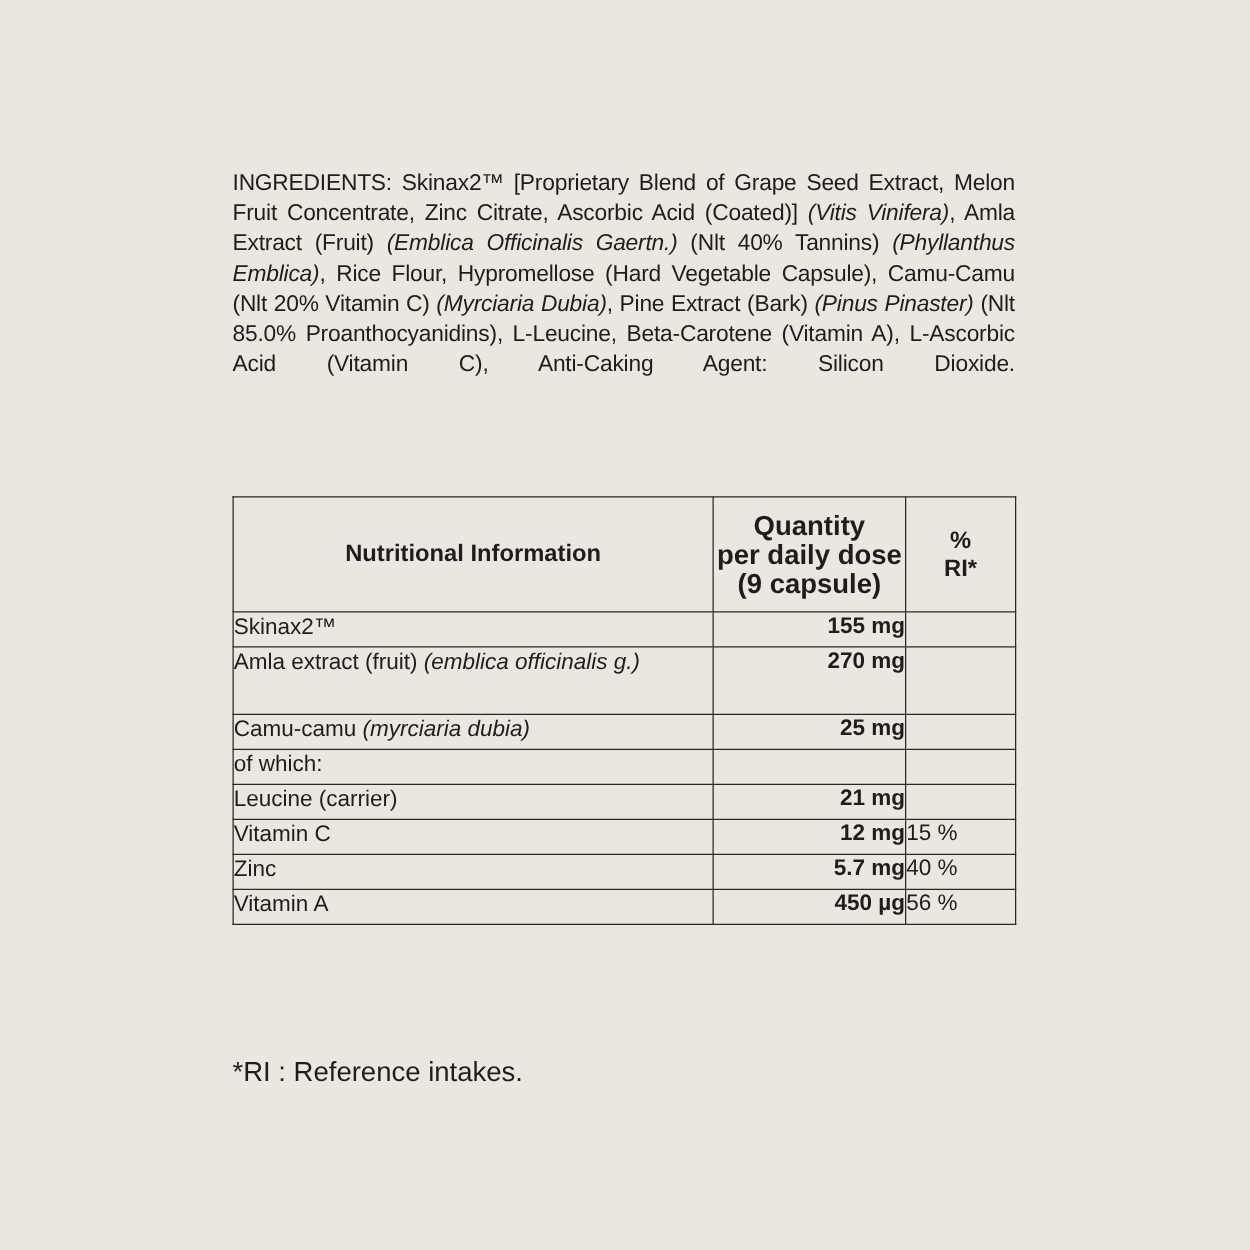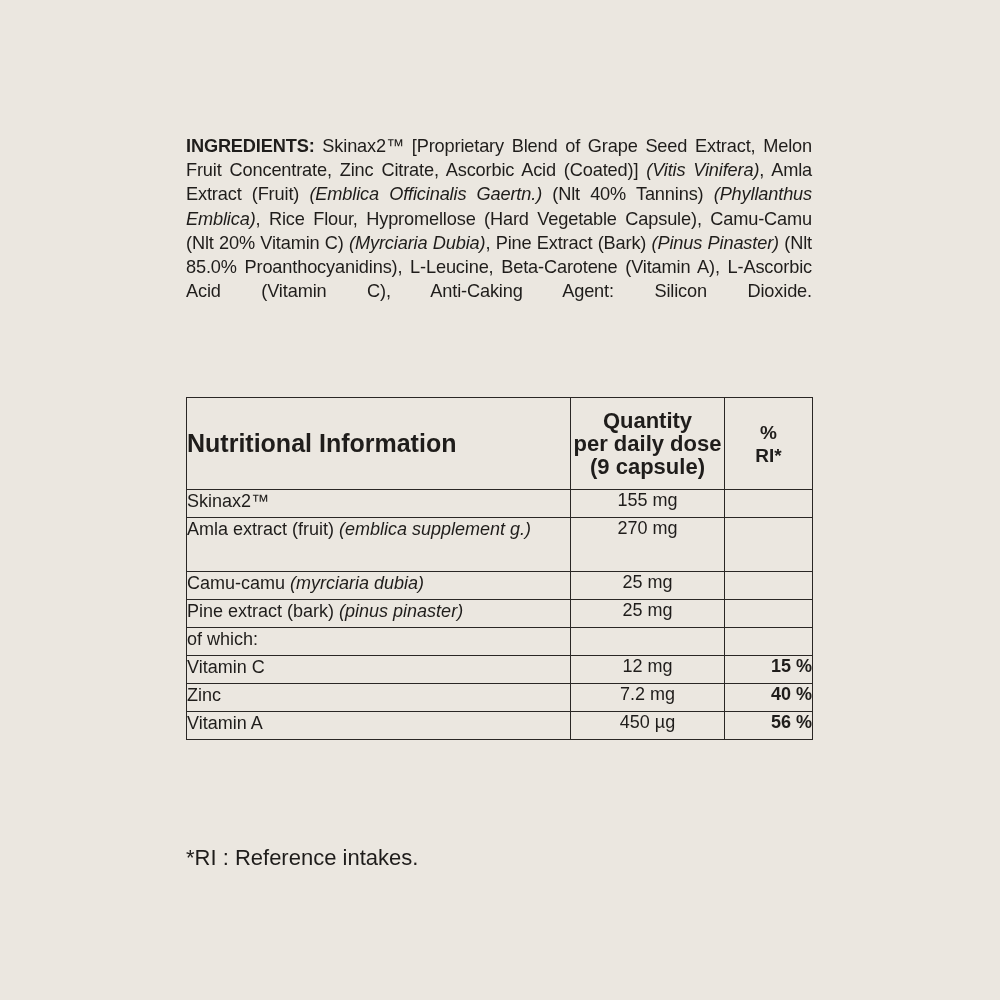--- a/index.html
+++ b/index.html
@@ -25,47 +25,47 @@
     letter-spacing: 0.1px;
   }
   .ingredients {
     margin: 6px 0 0 0;
     font-size: 18.2px;
     line-height: 24.2px;
     text-align: justify;
     text-align-last: justify;
     letter-spacing: -0.15px;
   }
-  .ingredients .lead { font-weight: bold; }
+  .ingredients .lead { font-weight: normal; }
   .ingredients i { font-style: italic; }
   table.nutri {
     position: absolute;
     left: 186px; top: 397px;
     width: 626px;
     border-collapse: collapse;
     font-size: 18px;
     table-layout: fixed;
   }
   table.nutri td, table.nutri th {
     border: 1.6px solid #2a2725;
     padding: 0;
     vertical-align: top;
   }
   table.nutri th {
     font-weight: bold;
     height: 91px;
     vertical-align: middle;
     line-height: 23px;
   }
-  th.h-name { text-align: left; padding-left: 17px; font-size: 25px; }
+  th.h-name { text-align: center; padding-left: 17px; font-size: 19px; }
   th.h-qty { text-align: center; font-size: 22px; }
   th.h-ri { text-align: center; font-size: 19px; vertical-align: top; padding-top: 7px; }
   td.c-name { padding: 4px 0 0 9px; line-height: 22px; }
-  td.c-qty { text-align: center; padding: 4px 38px 0 0; }
-  td.c-ri { text-align: right; padding: 9px 19px 0 0; font-weight: bold; }
+  td.c-qty { text-align: right; padding: 4px 38px 0 0; font-weight: bold; }
+  td.c-ri { text-align: left; padding: 9px 19px 0 0; }
   tr.r td { height: 27px; }
   tr.r.tall td { height: 53px; }
   i { font-style: italic; margin-top: 32px; }
   .footnote {
     position: absolute;
     left: 186px; top: 845px;
     font-size: 22px;
   }
 </style>
 </head>
@@ -93,47 +93,47 @@
       <span>%</span><br>
       <span>RI*</span>
     </th>
   </tr>
   <tr class="r">
     <td class="c-name"><span>Skinax2™</span></td>
     <td class="c-qty">155 mg</td>
     <td class="c-ri"></td>
   </tr>
   <tr class="r tall">
-    <td class="c-name"><span>Amla extract (fruit) </span><i>(emblica supplement g.)</i></td>
+    <td class="c-name"><span>Amla extract (fruit) </span><i>(emblica officinalis g.)</i></td>
     <td class="c-qty">270 mg</td>
     <td class="c-ri"></td>
   </tr>
   <tr class="r">
     <td class="c-name"><span>Camu-camu </span><i>(myrciaria dubia)</i></td>
     <td class="c-qty">25 mg</td>
     <td class="c-ri"></td>
   </tr>
   <tr class="r">
-    <td class="c-name"><span>Pine extract (bark) </span><i>(pinus pinaster)</i></td>
-    <td class="c-qty">25 mg</td>
+    <td class="c-name"><span>of which:</span></td>
+    <td class="c-qty"></td>
     <td class="c-ri"></td>
   </tr>
   <tr class="r">
-    <td class="c-name"><span>of which:</span></td>
-    <td class="c-qty"></td>
+    <td class="c-name"><span>Leucine (carrier)</span></td>
+    <td class="c-qty">21 mg</td>
     <td class="c-ri"></td>
   </tr>
   <tr class="r">
     <td class="c-name"><span>Vitamin C</span></td>
     <td class="c-qty">12 mg</td>
     <td class="c-ri">15 %</td>
   </tr>
   <tr class="r">
     <td class="c-name"><span>Zinc</span></td>
-    <td class="c-qty">7.2 mg</td>
+    <td class="c-qty">5.7 mg</td>
     <td class="c-ri">40 %</td>
   </tr>
   <tr class="r">
     <td class="c-name"><span>Vitamin A</span></td>
     <td class="c-qty">450 µg</td>
     <td class="c-ri">56 %</td>
   </tr>
 </tbody>
   </table>
 

